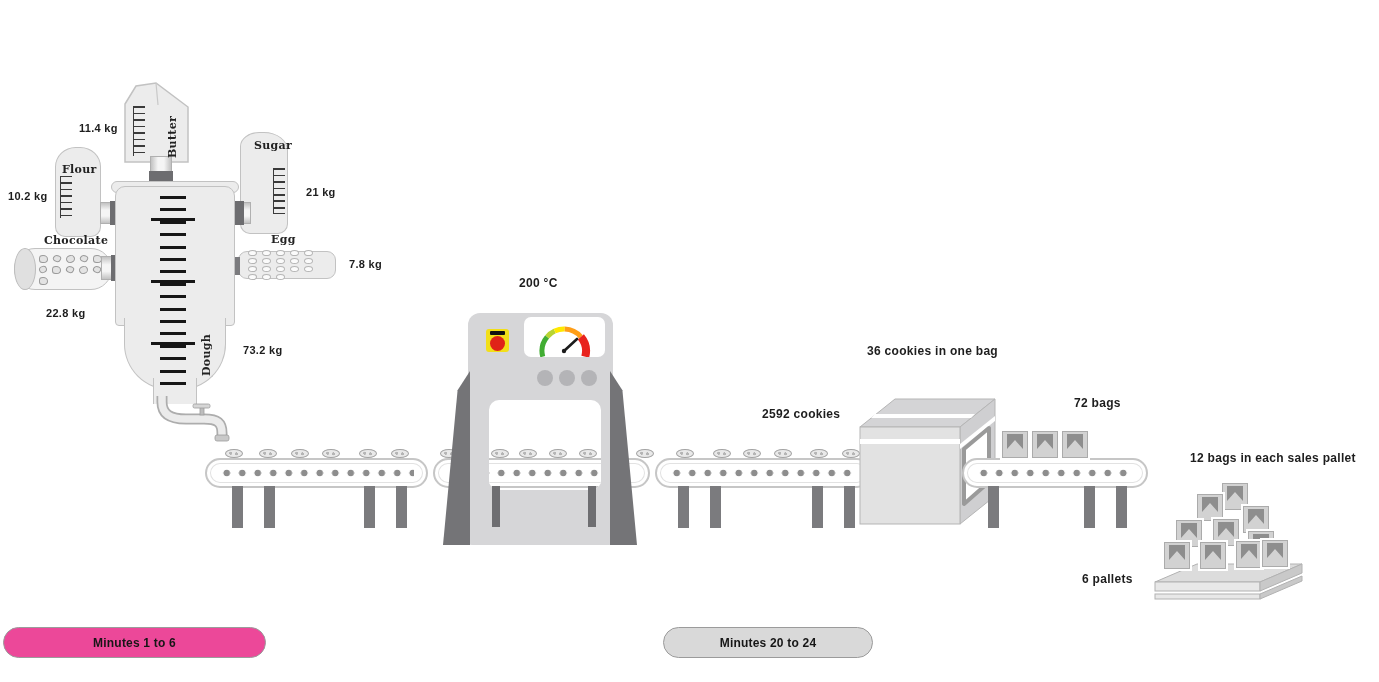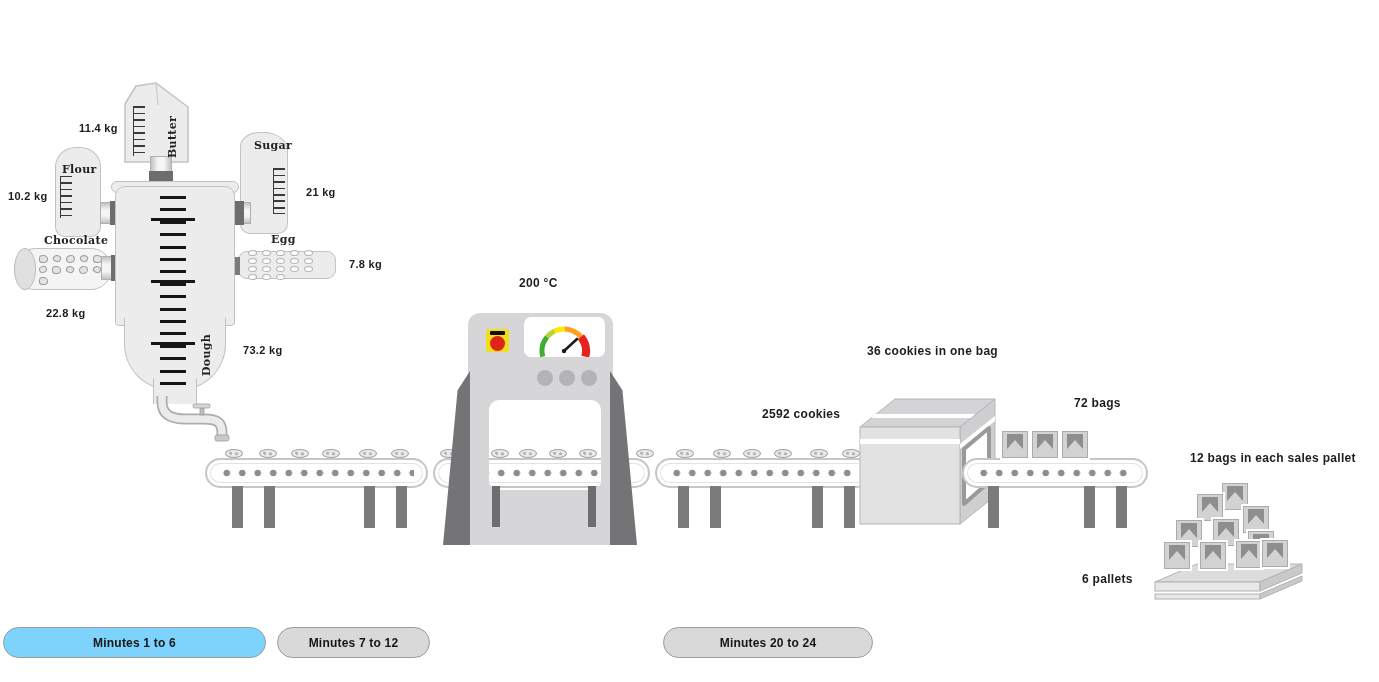--- a/index.html
+++ b/index.html
@@ -80,21 +80,21 @@
   #estop::after  { content:""; position:absolute; left:4px; top:7px; width:15px; height:15px; background:#e02318; border-radius:50%; }
   #gauge-panel { position:absolute; left:524px; top:317px; width:81px; height:40px; background:#fff; border-radius:7px; overflow:hidden; }
   .knob { position:absolute; top:370px; width:16px; height:16px; border-radius:50%; background:#b4b4b7; }
   .oven-leg { position:absolute; top:486px; width:8px; height:41px; background:#6e6e71; }
   
   .bag { position:absolute; width:26px; height:27px; background:#d2d2d2; border:1px solid #ababab; box-shadow:0 0 0 2px #fff; }
   .bag::after { content:""; position:absolute; left:4px; right:4px; top:2px; height:15px; background:#8e8e8e;
                 clip-path:polygon(0 0, 100% 0, 100% 100%, 50% 40%, 0 100%); }
   
   .tl-btn { position:absolute; top:627px; height:31px; border:1.5px solid #9b9b9b; border-radius:16px;
-            background:#7dd3fc; display:flex; align-items:center; justify-content:center;
+            background:#ec4899; display:flex; align-items:center; justify-content:center;
             font-size:12px; font-weight:bold; color:#161616; letter-spacing:.2px; cursor:pointer; }
   .tl-btn.active { background:#d9d9d9; }
   #tl1 { left:3px;   width:263px; }
   #tl2 { left:277px; width:153px; }
   #tl3 { left:446px; width:207px; }
   #tl4 { left:663px; width:210px; }
   #tl5 { left:884px; width:494px; }
   svg { position:absolute; display:block; }
 </style>
 </head>
@@ -264,21 +264,20 @@
   <div class="bag" style="left:1243px;top:506px"></div>
   <div class="bag" style="left:1176px;top:520px"></div>
   <div class="bag" style="left:1213px;top:519px"></div>
   <div class="bag" style="left:1248px;top:531px"></div>
   <div class="bag" style="left:1164px;top:542px"></div>
   <div class="bag" style="left:1200px;top:542px"></div>
   <div class="bag" style="left:1236px;top:541px"></div>
   <div class="bag" style="left:1262px;top:540px"></div>
 
   <div class="tl-btn" id="tl1">Minutes 1 to 6</div>
-  <div class="tl-btn active" id="tl2">Minutes 7 to 12</div>
   <div class="tl-btn active" id="tl4">Minutes 20 to 24</div>
 
 
   <div class="lbl kg" style="left:79px;top:122px">11.4 kg</div>
   <div class="lbl kg" style="left:8px;top:190px">10.2 kg</div>
   <div class="lbl kg" style="left:306px;top:186px">21 kg</div>
   <div class="lbl kg" style="left:46px;top:307px">22.8 kg</div>
   <div class="lbl kg" style="left:349px;top:258px">7.8 kg</div>
   <div class="lbl kg" style="left:243px;top:344px">73.2 kg</div>
 

